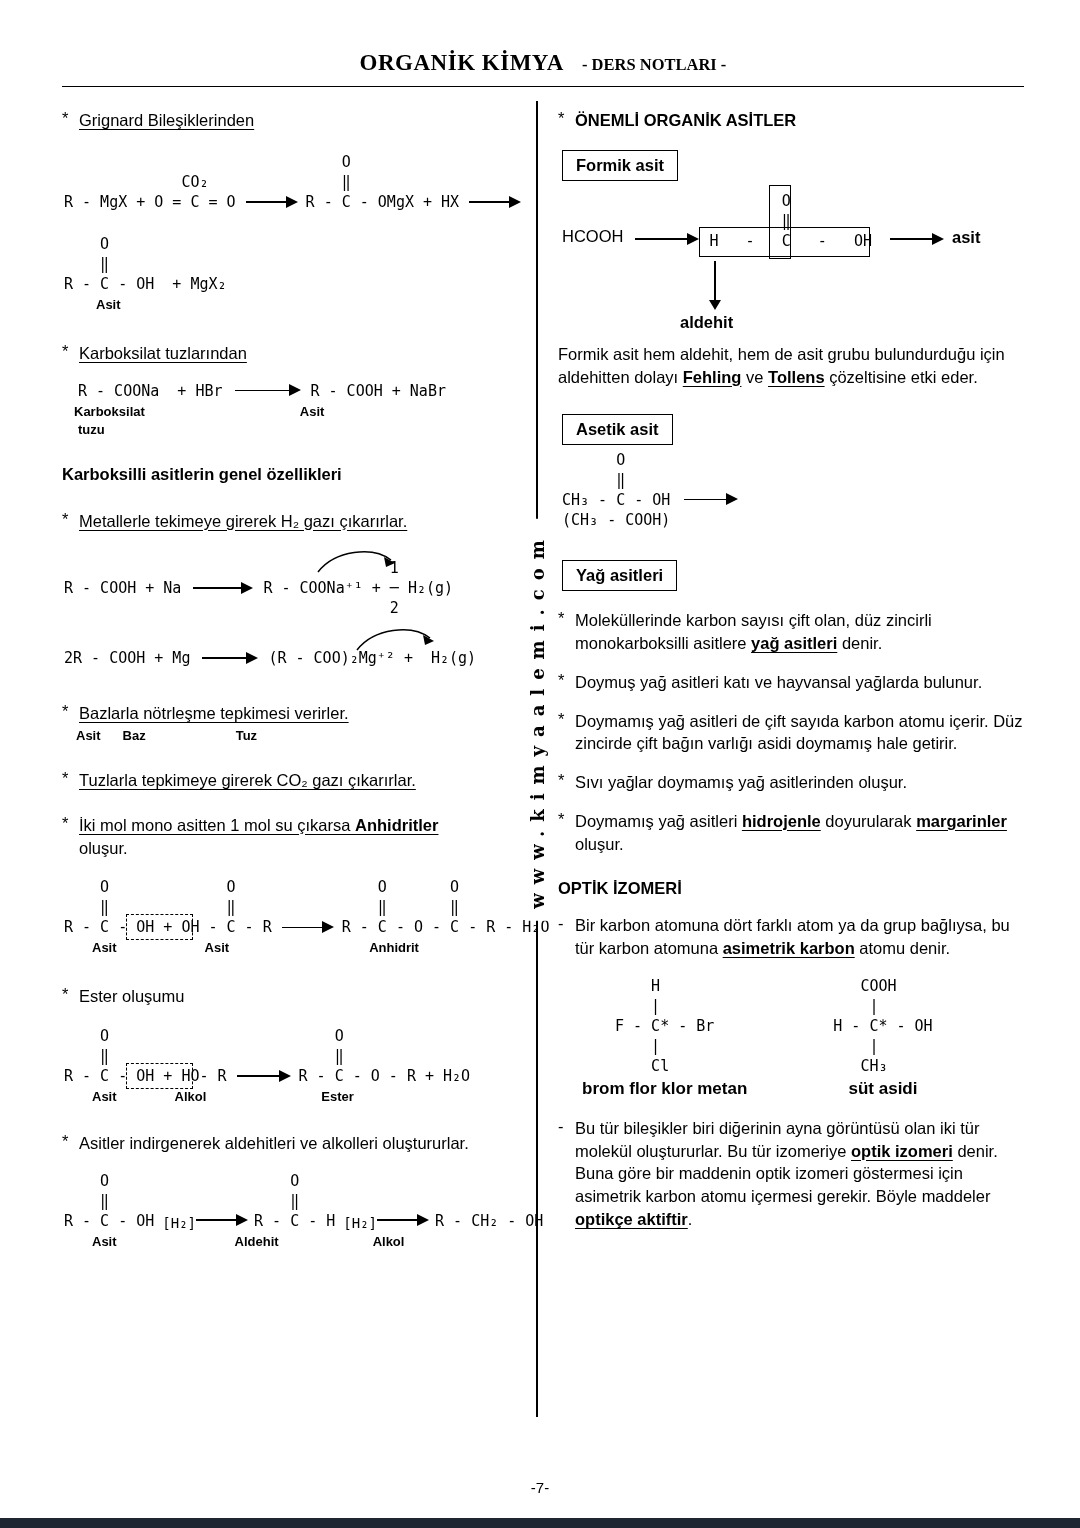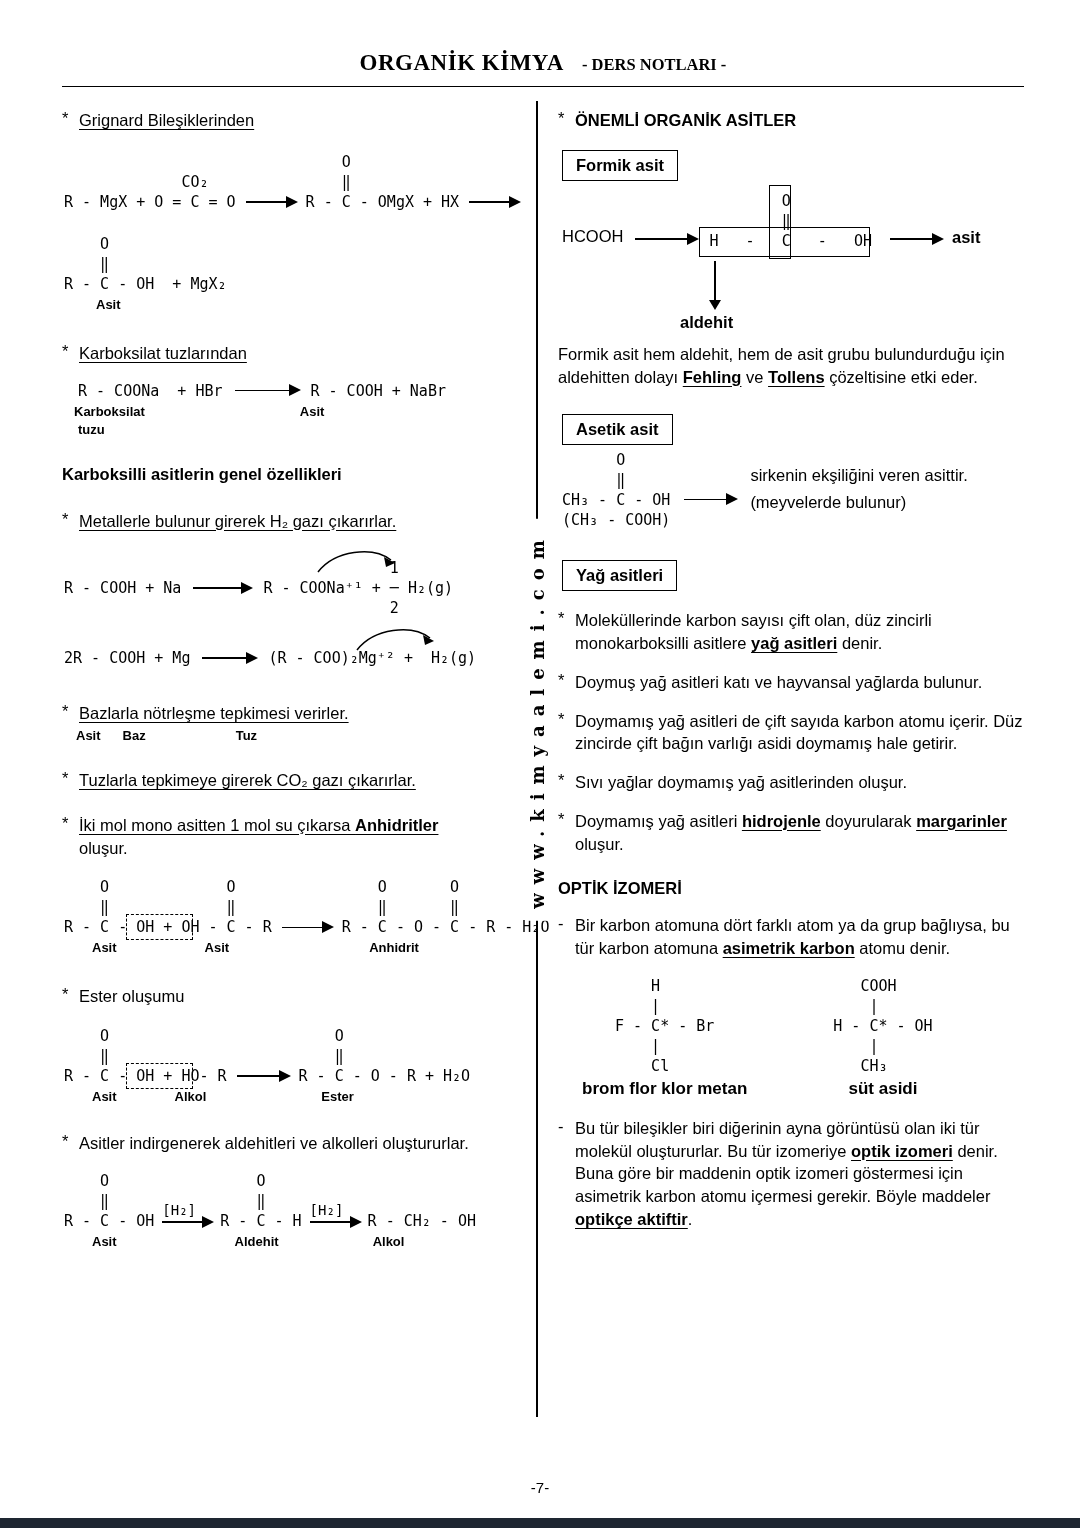--- a/index.html
+++ b/index.html
@@ -19,21 +19,21 @@
 .itxt{flex:1;font-size:16.5px;line-height:1.38}
 .para{font-size:16.5px;line-height:1.38}
 .ul,.ult{text-decoration:underline;text-underline-offset:2.5px}
 .b{font-weight:bold}
 .bu{font-weight:bold;text-decoration:underline;text-underline-offset:2.5px}
 pre{font-family:"DejaVu Sans Mono","DejaVu Sans",monospace;font-size:15px;line-height:20px;white-space:pre;margin:0}
 .rxn{display:flex;align-items:flex-end;font-size:15px}
 .rxn.center{align-items:center}
 .arr{position:relative;height:1.8px;background:#000;flex:none}
 .arr::after{content:"";position:absolute;right:-2px;top:-5.2px;width:0;height:0;border-left:12px solid #000;border-top:6px solid transparent;border-bottom:6px solid transparent}
-.agrp{display:flex;flex-direction:column;align-items:flex-start;flex:none;margin:0 8px}
+.agrp{display:flex;flex-direction:row;align-items:center;flex:none;margin:0 8px}
 .albl{font-size:14px;line-height:16px;font-family:"DejaVu Sans Mono","DejaVu Sans",monospace}
 .agrp .arr{margin:3px 0 8px}
 .lbls{display:flex;font-size:13px;font-weight:bold;margin-top:3px}
 .lbls span{white-space:nowrap}
 .fwrap{position:relative}
 .dbox{position:absolute;border:1.6px dashed #000}
 .curve{position:absolute}
 .titlebox{display:inline-block;border:1.8px solid #000;padding:5px 13px;font-weight:bold;font-size:16.5px}
 .varr{position:absolute;width:2px;background:#000}
 .varr::after{content:"";position:absolute;bottom:-9px;left:-5px;border-top:10px solid #000;border-left:6px solid transparent;border-right:6px solid transparent}
@@ -98,21 +98,21 @@
         <span style="margin-left:155px">Asit</span>
       </div>
       <div class="lbls" style="margin-bottom:28px">
         <span style="margin-left:16px">tuzu</span>
       </div>
 
       <div class="b" style="font-size:16.5px;margin-bottom:26px">Karboksilli asitlerin genel özellikleri</div>
 
       <div class="item">
         <span class="star">*</span>
-        <span class="itxt"><span class="ult">Metallerle bulunur girerek H₂ gazı çıkarırlar.</span></span>
+        <span class="itxt"><span class="ult">Metallerle tekimeye girerek H₂ gazı çıkarırlar.</span></span>
       </div>
 
       <div class="rxn center" style="margin:26px 0 14px 2px">
         <pre>R - COOH + Na</pre>
         <div class="arr" style="width:58px;margin:0 12px"></div>
         <div class="fwrap">
           <pre>              1
 R - COONa⁺¹ + ─ H₂(g)
               2</pre>
           <svg class="curve" style="left:52px;top:-10px" width="84" height="26" viewBox="0 0 84 26">
@@ -265,24 +265,20 @@
       <p class="para" style="margin:6px 0 26px"><span>Formik asit hem aldehit, hem de asit grubu bulundurduğu için aldehitten dolayı </span><span class="bu">Fehling</span><span> ve </span><span class="bu">Tollens</span><span> çözeltisine etki eder.</span></p>
 
       <div class="titlebox" style="margin:0 0 5px 4px">Asetik asit</div>
 
       <div class="rxn" style="margin:0 0 30px 4px">
         <pre>      O
       ‖
 CH₃ - C - OH
 (CH₃ - COOH)</pre>
         <div class="arr" style="width:52px;margin:0 14px 30px"></div>
-        <div class="sans" style="line-height:27px;margin-bottom:14px">
-          <div>sirkenin ekşiliğini veren asittir.</div>
-          <div>(meyvelerde bulunur)</div>
-        </div>
       </div>
 
       <div class="titlebox" style="margin:0 0 18px 4px">Yağ asitleri</div>
 
       <div class="item" style="margin-bottom:16px">
         <span class="star">*</span>
         <div class="itxt"><span>Moleküllerinde karbon sayısı çift olan, düz zincirli monokarboksilli asitlere </span><span class="bu">yağ asitleri</span><span> denir.</span></div>
       </div>
 
       <div class="item" style="margin-bottom:16px">

